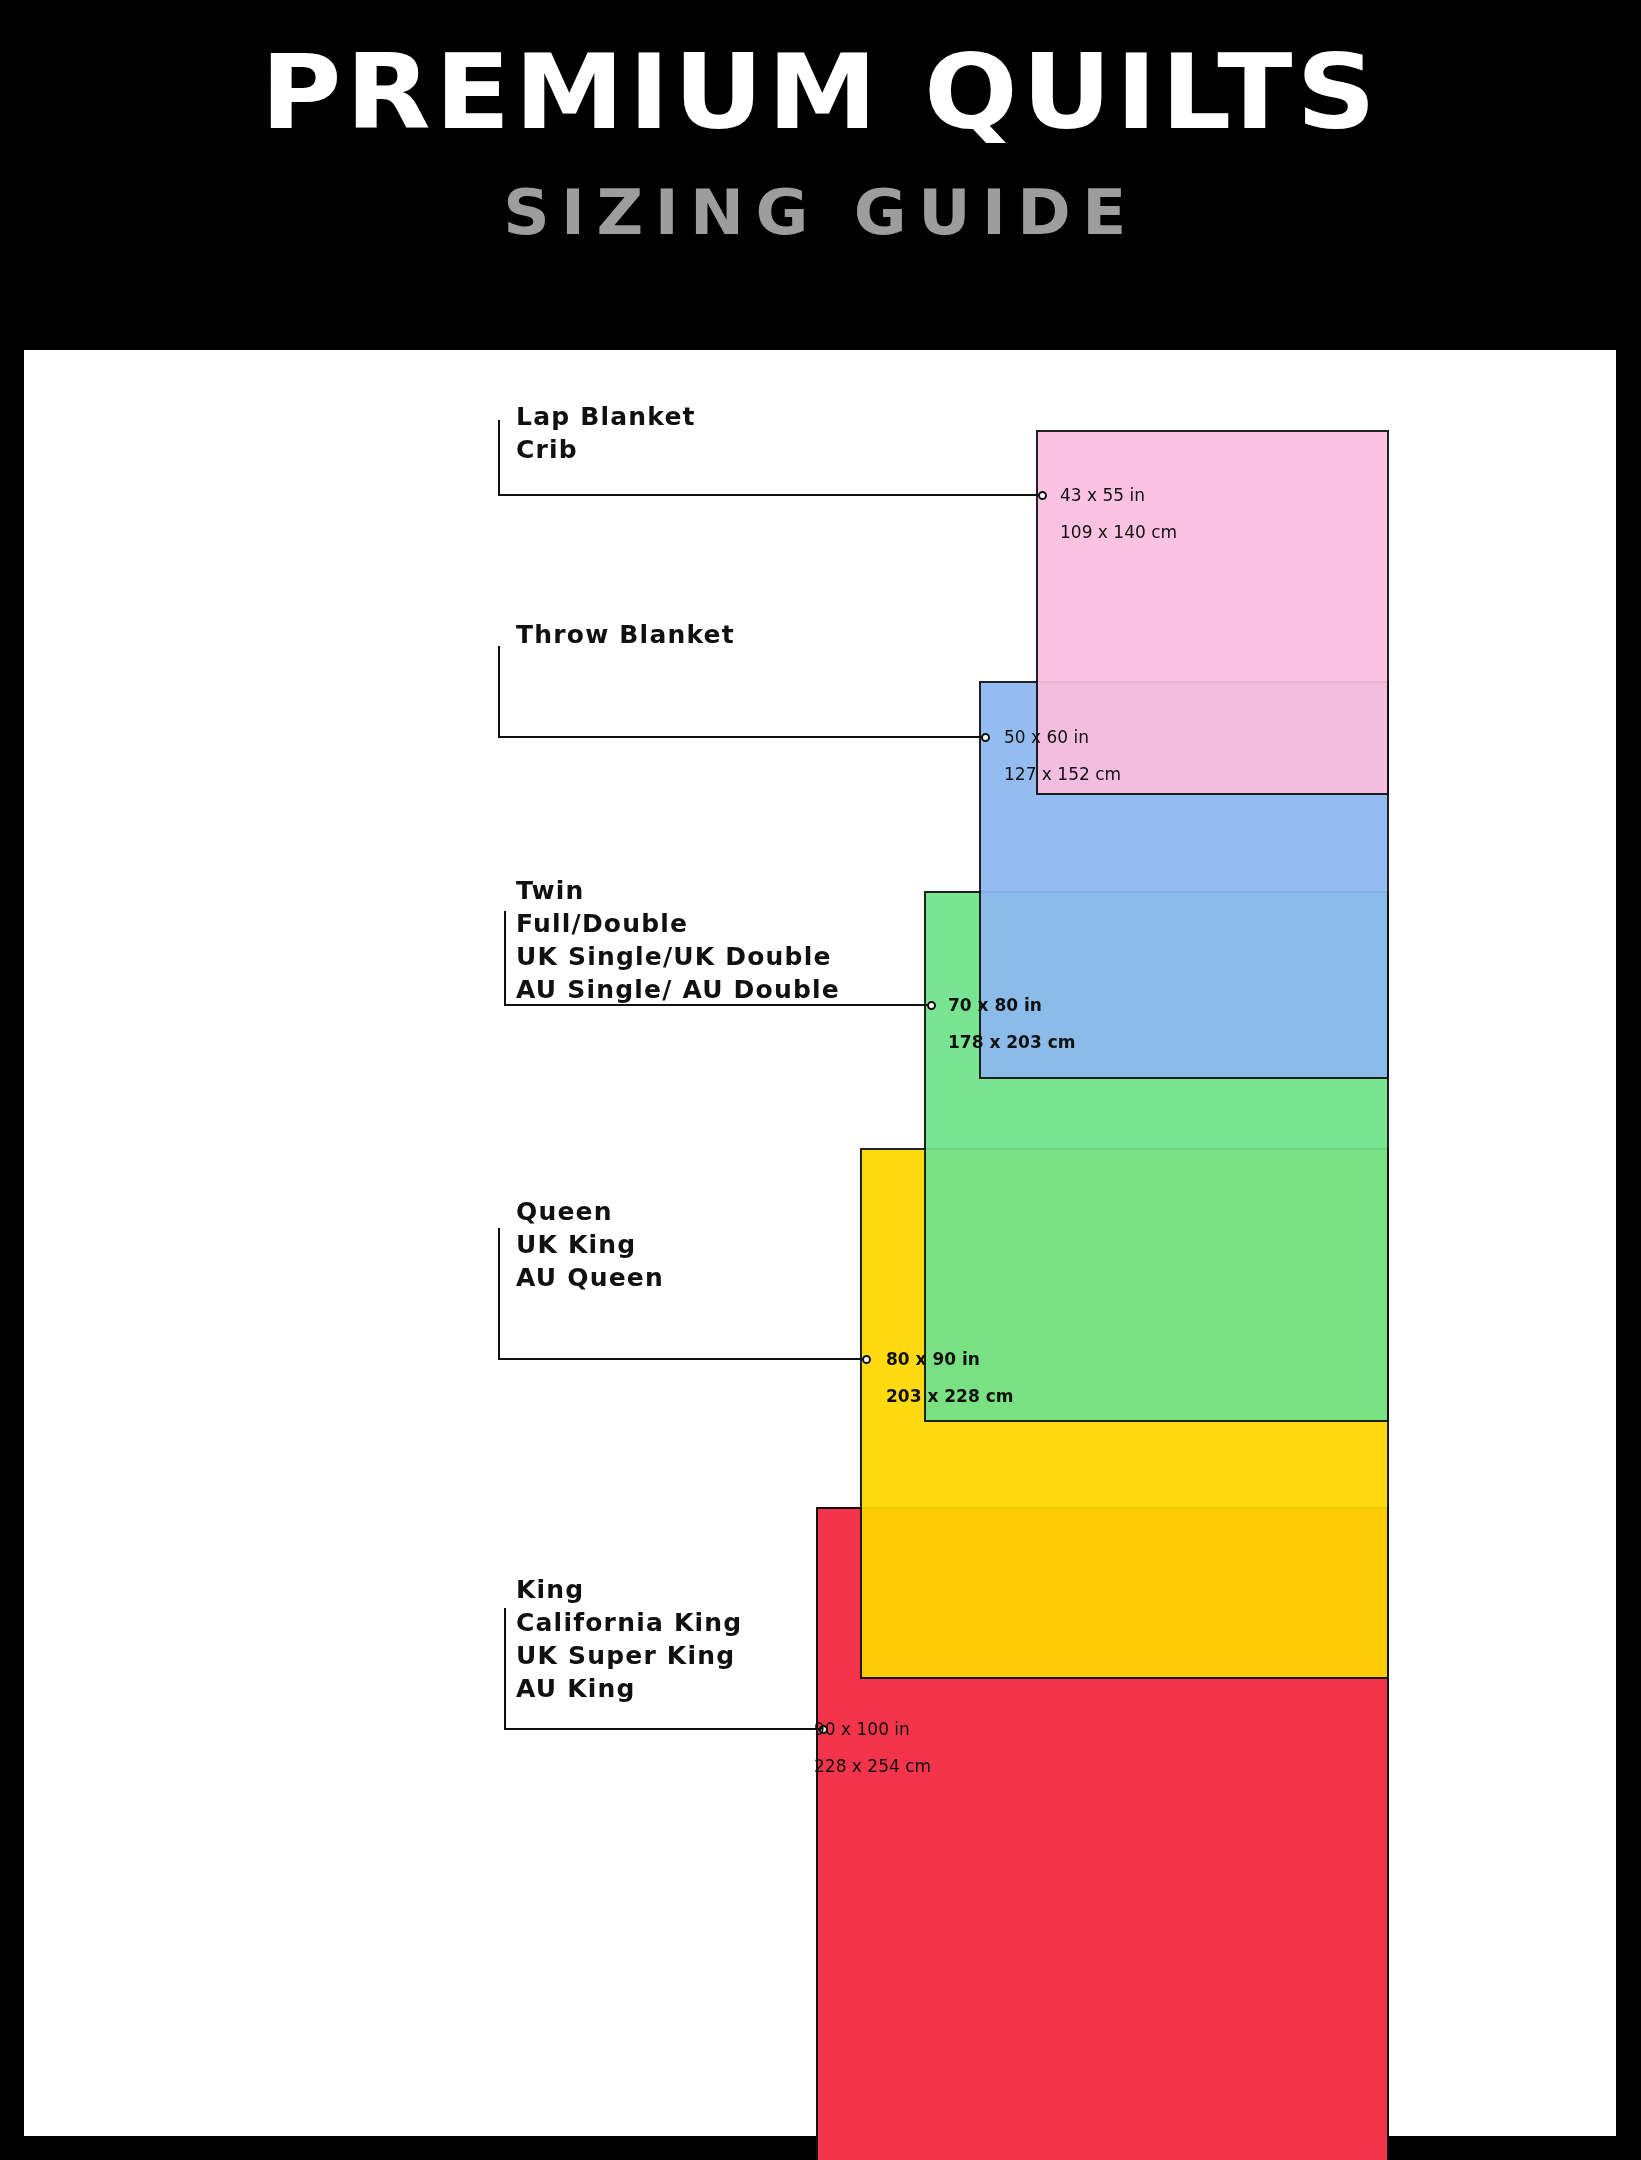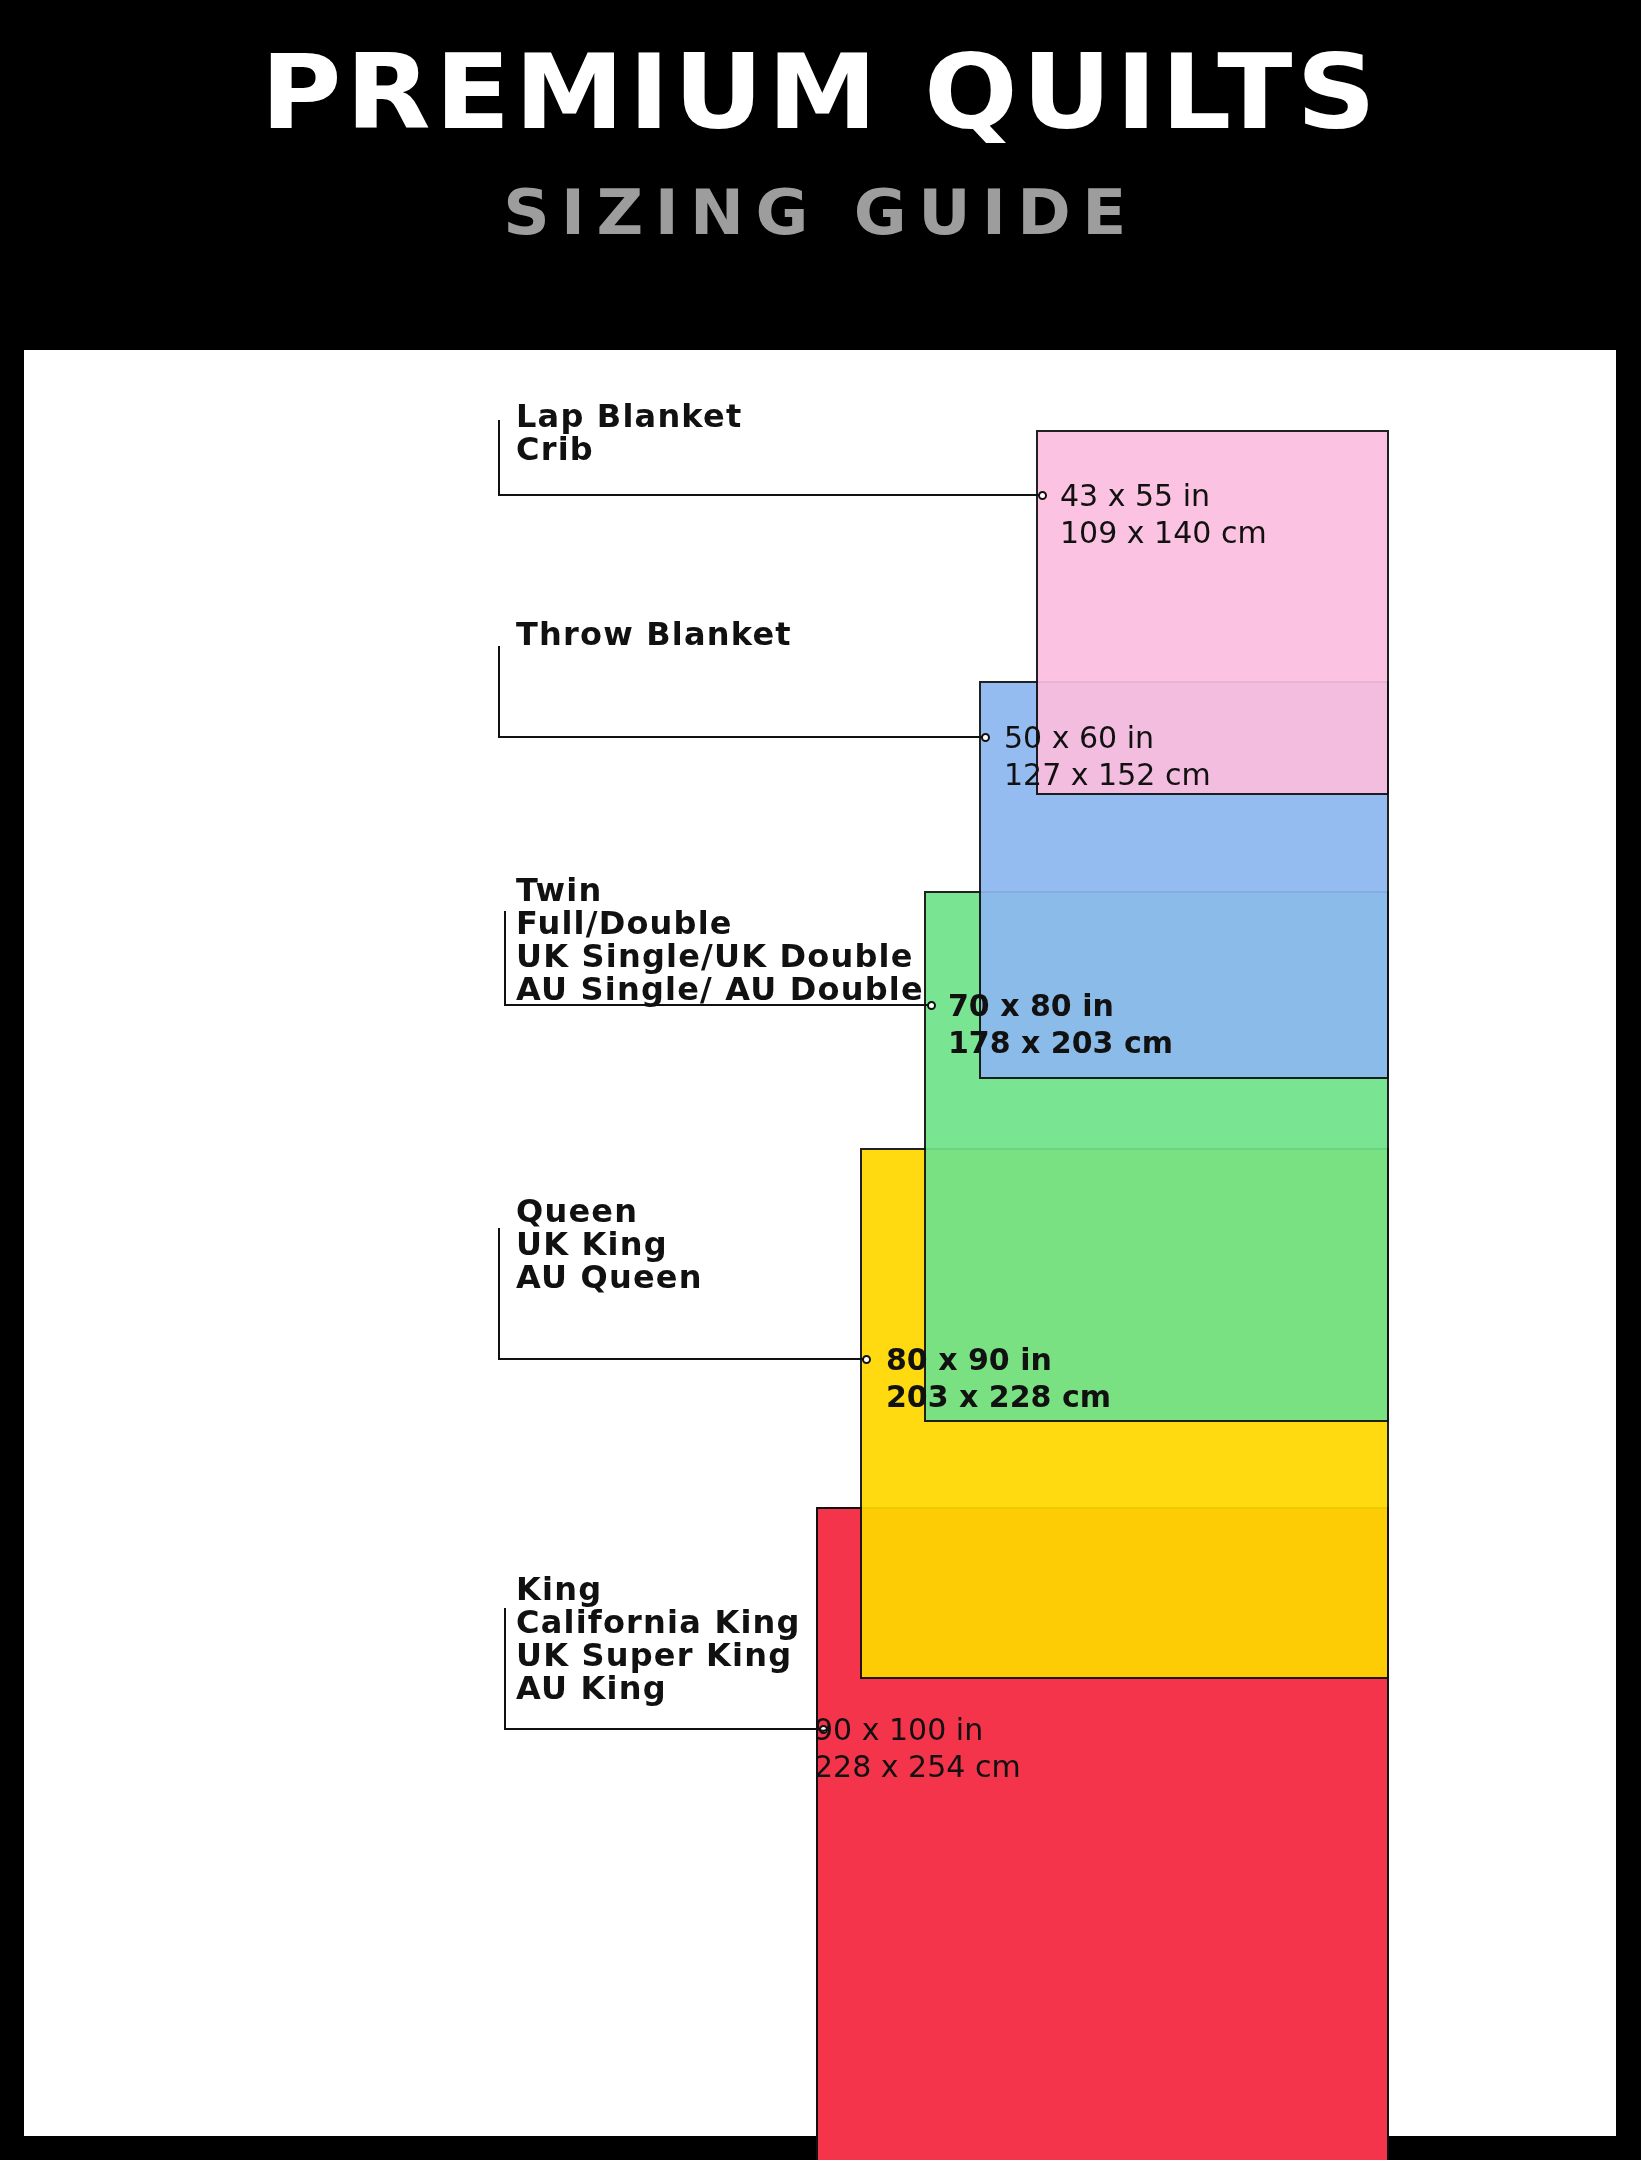--- a/index.html
+++ b/index.html
@@ -88,31 +88,31 @@
     height: 9px;
     border: 2px solid #111111;
     border-radius: 50%;
     background: #ffffff;
     box-sizing: border-box;
   }
   
   .cat-label {
     position: absolute;
     color: #111111;
-    font-size: 32px;
+    font-size: 25px;
     font-weight: bold;
     letter-spacing: 1.2px;
     line-height: 33px;
     white-space: nowrap;
     font-family: "DejaVu Sans", sans-serif;
   }
   .dim-label {
     position: absolute;
     color: #111111;
-    font-size: 30px;
+    font-size: 17px;
     line-height: 37px;
     white-space: nowrap;
     font-family: "DejaVu Sans", sans-serif;
   }
   .dim-label div { display: block; }
 </style>
 </head>
 <body>
 
 <div class="poster">

